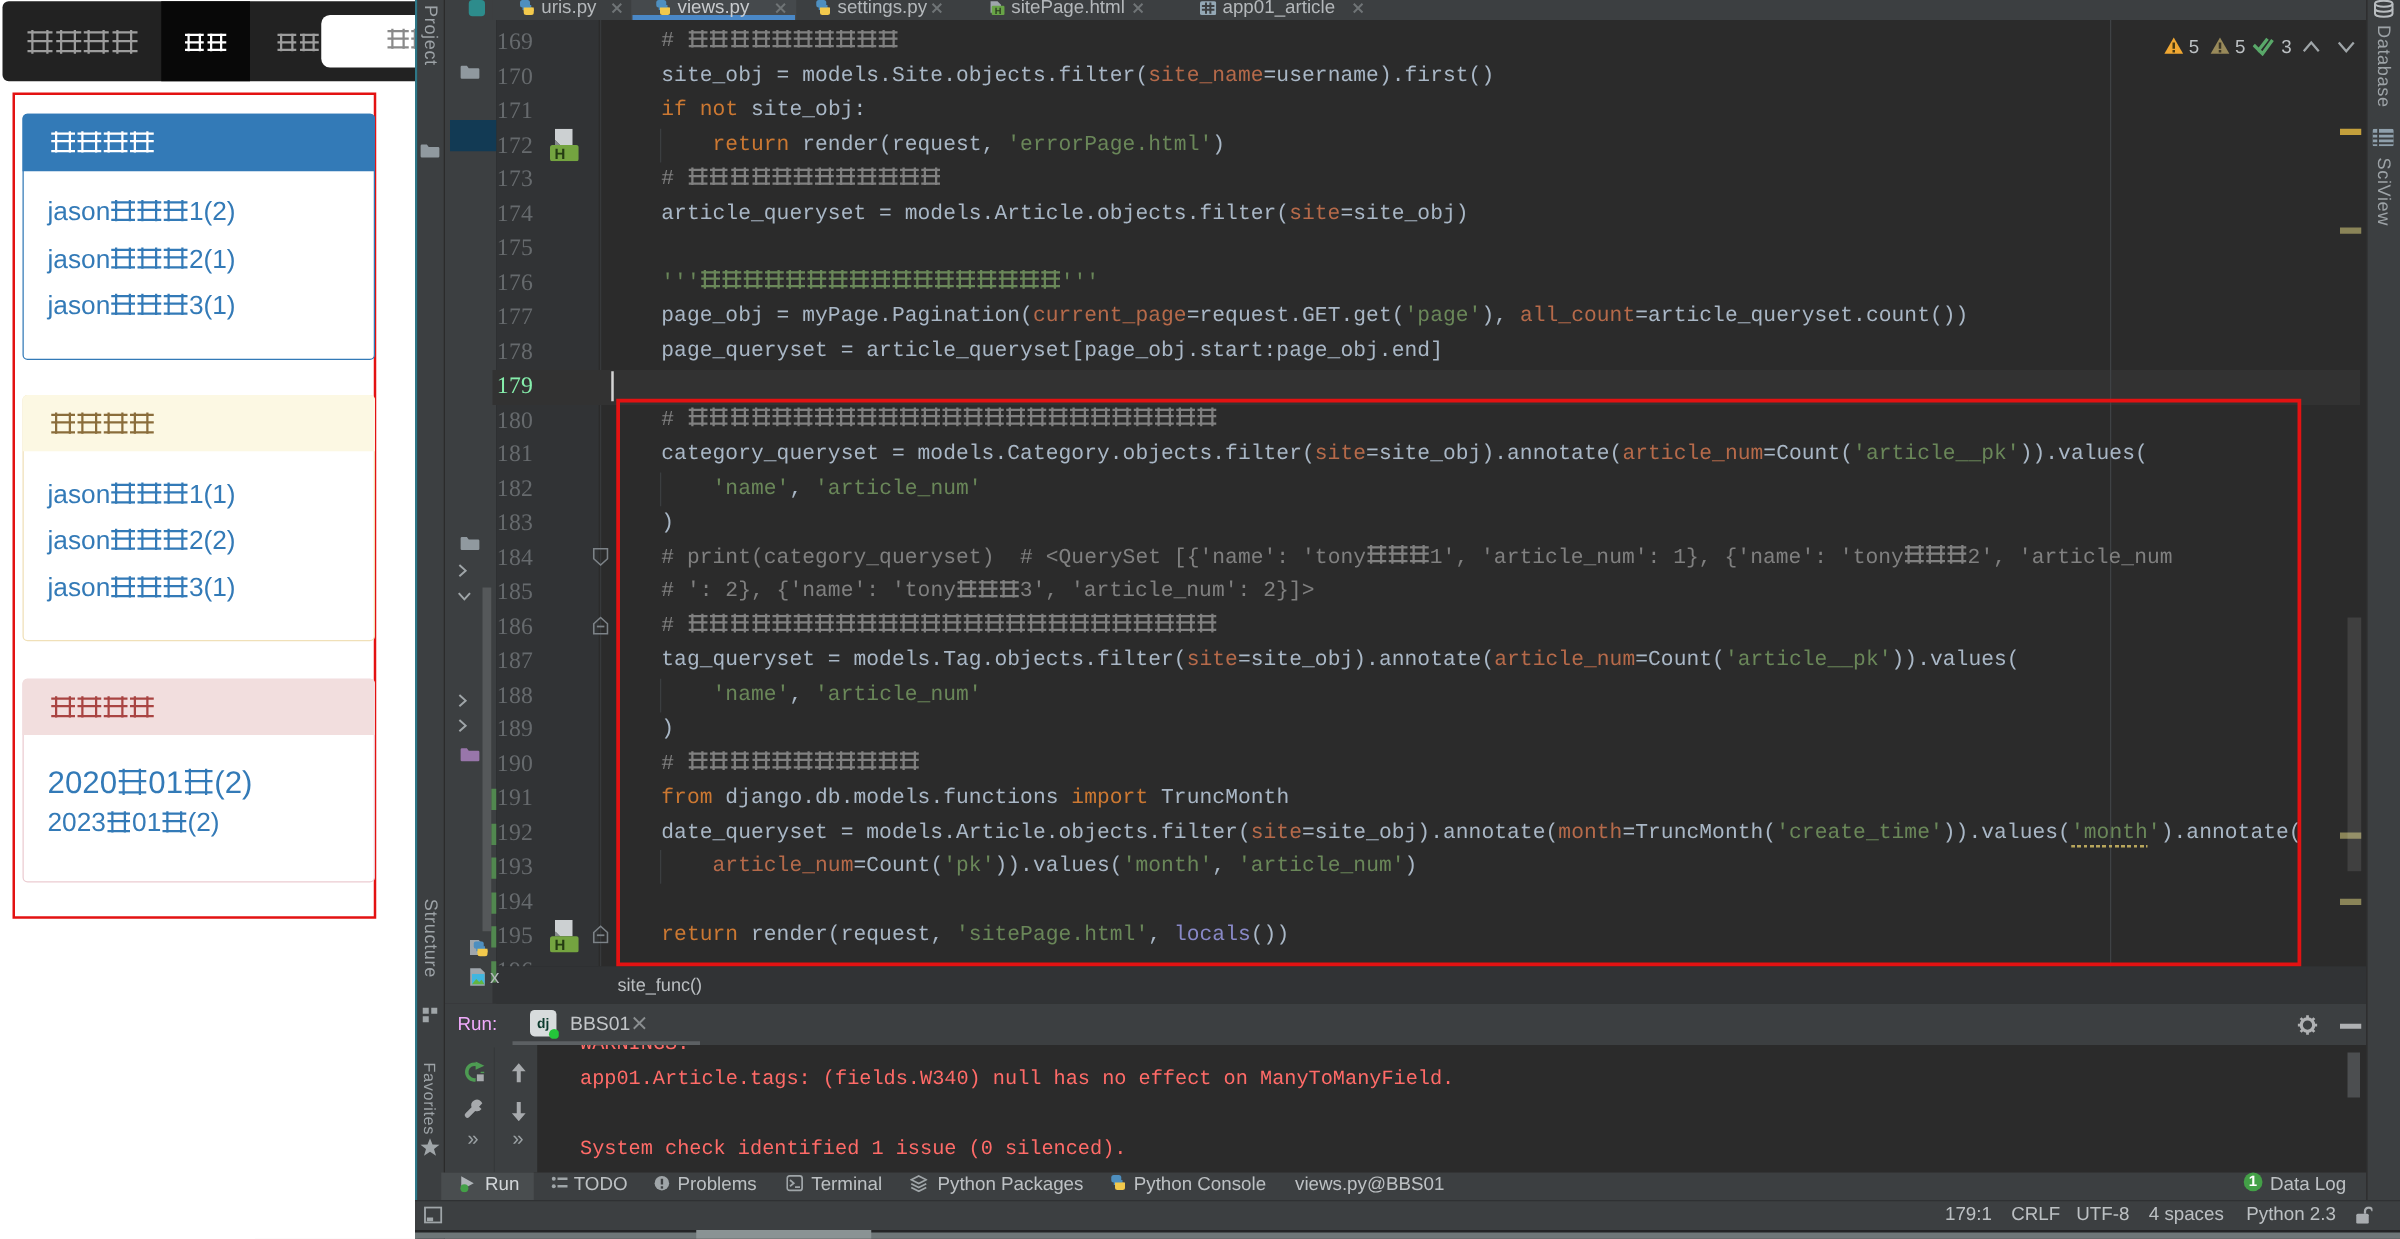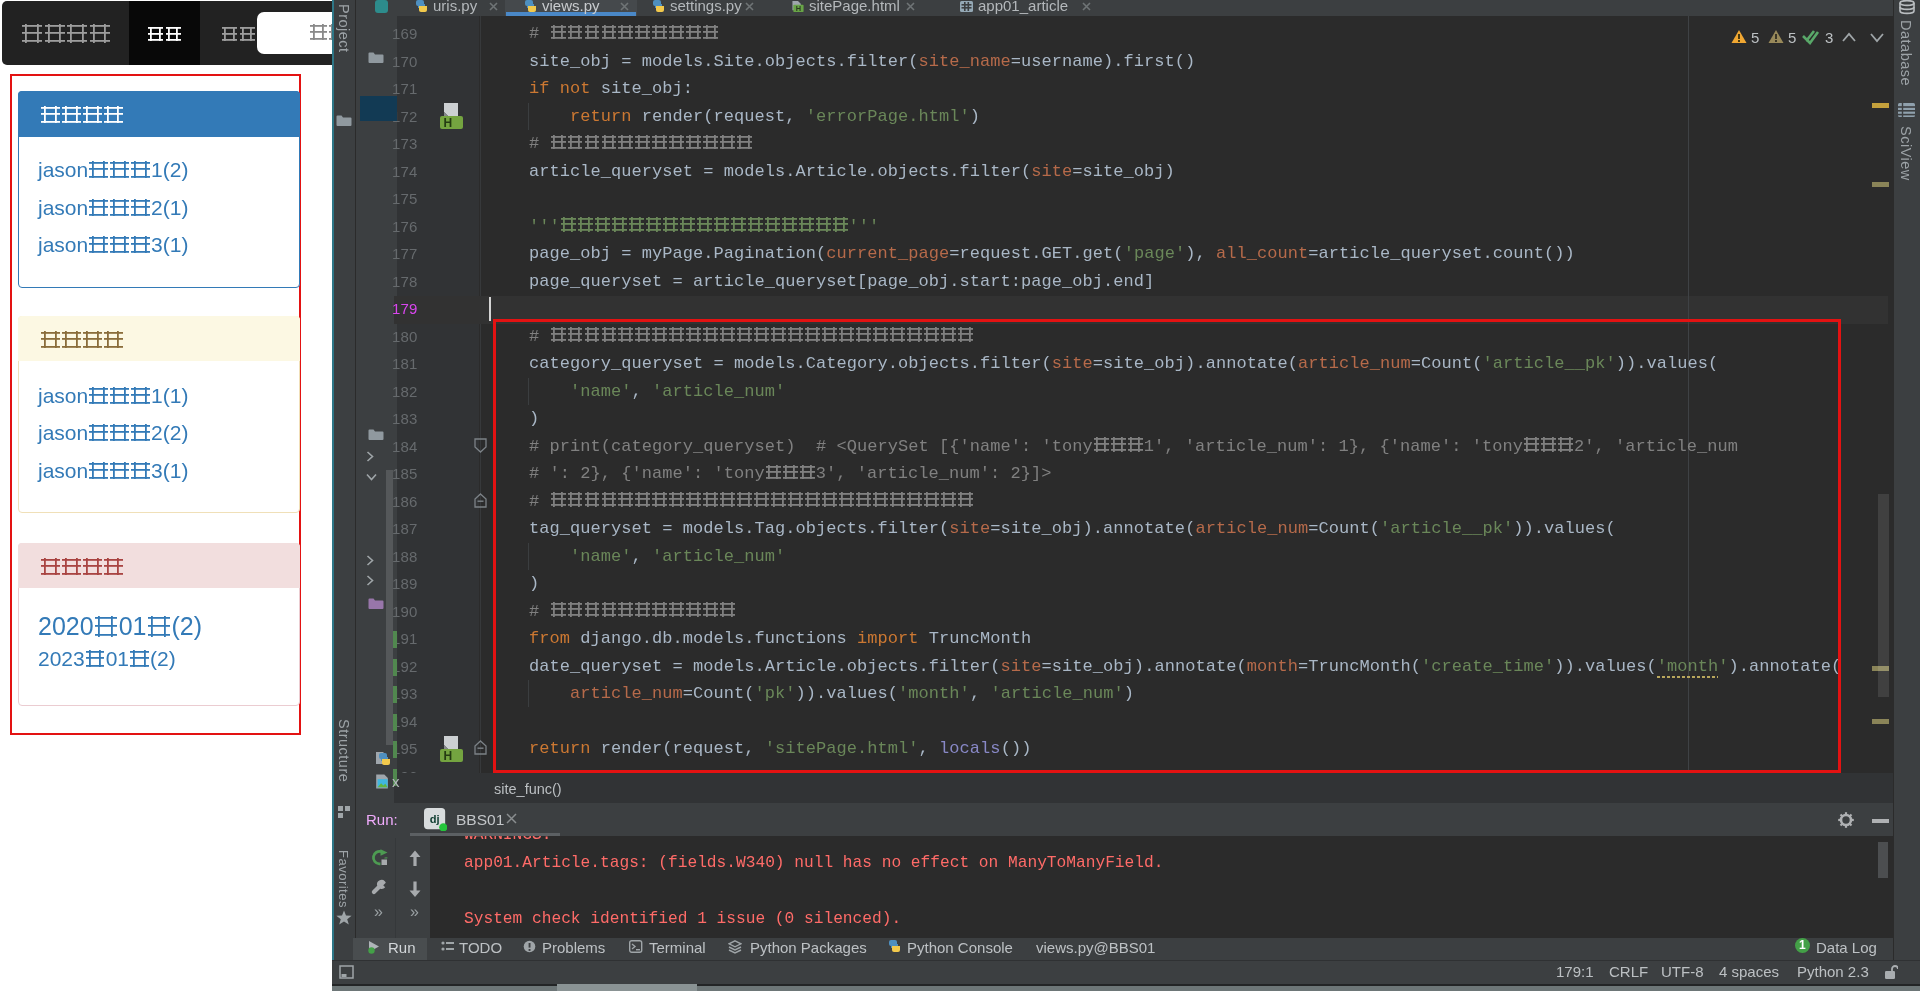--- a/index.html
+++ b/index.html
@@ -9,22 +9,22 @@
 background-size:100% 1.8px,100% 1.8px,100% 1.8px,1.8px 100%,1.8px 100%;
 background-position:0 6%,0 48%,0 96%,16% 0,80% 0;background-repeat:no-repeat}
 
 #ide{position:absolute;left:332px;top:0;width:1588px;height:991px;background:#2b2b2b;overflow:hidden}
 #ide .abs{position:absolute}
 .ed{font-family:"Liberation Mono",monospace;font-size:17px;line-height:27.5px;white-space:pre;letter-spacing:0.05px}
 .cl{position:absolute;left:156px;color:#a9b7c6}
 .cl b{font-weight:normal;font-style:normal}
 b.k{color:#cc7832}b.a{color:#b66a4a}b.s{color:#6a8759}b.cm{color:#808080}b.b{color:#8888c6}
 b.u{background:repeating-linear-gradient(90deg,#b8a65c 0 3px,transparent 3px 5px) left bottom/100% 2px no-repeat;padding-bottom:2px}
-.num{position:absolute;left:60px;width:40px;text-align:left;color:#666a6d;font-family:Liberation Sans, sans-serif;font-size:15px;line-height:27.5px;letter-spacing:0.2px}
-.num.cur{color:#d946ef}
+.num{position:absolute;left:60px;width:40px;text-align:center;color:#666a6d;font-family:Liberation Serif, serif;font-size:19px;line-height:27.5px;letter-spacing:0.2px}
+.num.cur{color:#86efac}
 .vcs{position:absolute;left:61px;width:4px;height:17px;background:#51884f}
 .vbar{writing-mode:vertical-rl;color:#9da3a7;font-size:14.5px;letter-spacing:.5px}
 .uit{color:#bcc0c3;font-size:15px;line-height:22px;white-space:pre}
 </style></head><body>
 <div id="all">
 <div id="ide">
 <div class="abs" style="left:0;top:0;width:2px;height:984px;background:#2e7787"></div>
 <div class="abs" style="left:2px;top:0;width:22px;height:991px;background:#3c3f41;border-right:1px solid #2b2b2b"></div>
 <div class="abs" style="left:24px;top:0;width:41px;height:803px;background:#3c3f41"></div>
 <div class="abs" style="left:62px;top:0;width:1499px;height:16px;background:#3c3f41"></div>

